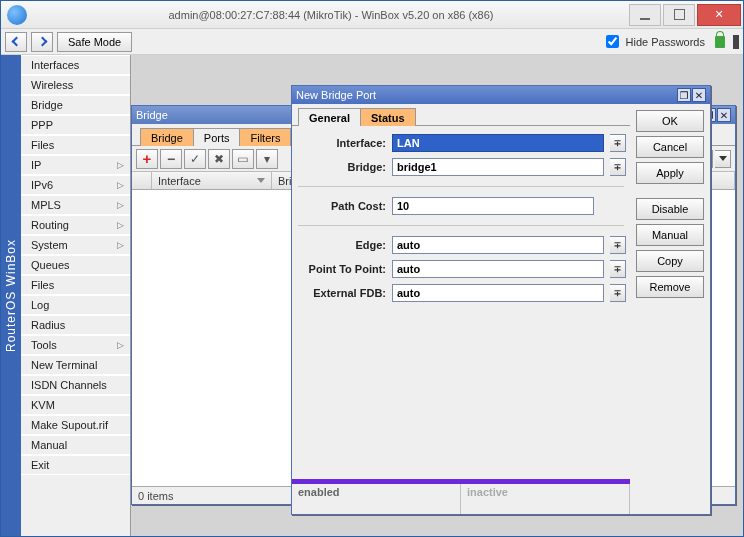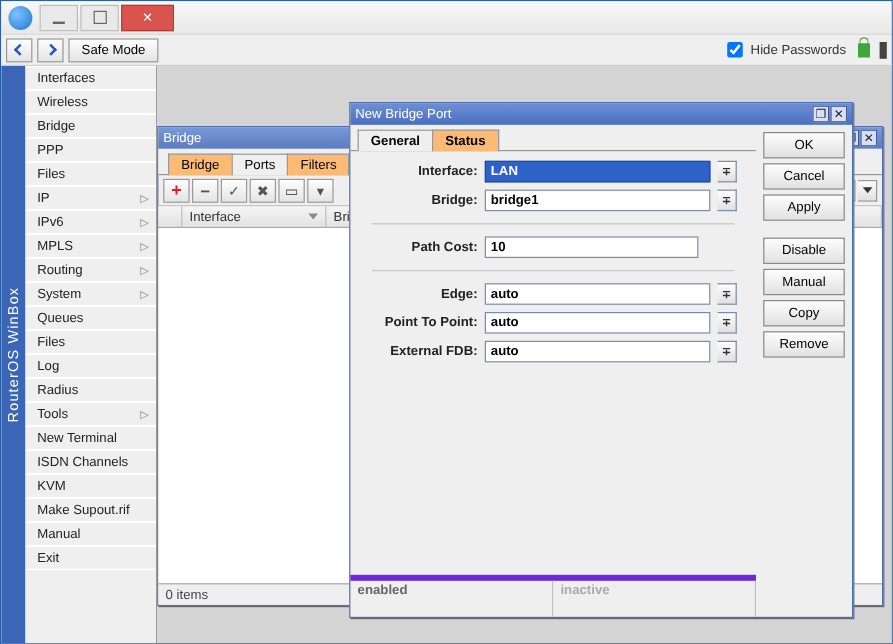--- a/index.html
+++ b/index.html
@@ -46,21 +46,21 @@
   .gh { padding:2px 6px; border-right:1px solid #bcbcbc; color:#333; display:flex; align-items:center;}
   .grid-body { flex:1; background:#fff; }
   .bridge-inner { display:flex; flex-direction:column; height:calc(100% - 18px); }
   .status-row { height:18px; border-top:1px solid #aaa; display:flex; align-items:center; padding:0 6px; color:#444; background:#efefef;}
   
   .dlg { left:160px; top:30px; width:420px; height:430px; }
   .dlg-body { display:flex; height:calc(100% - 18px); }
   .dlg-left { flex:1; display:flex; flex-direction:column;font-weight:bold; }
   .dlg-right { width:80px; padding:6px 6px 0; display:flex; flex-direction:column; gap:4px;}
   .dlg-btn { height:22px; border:1px solid #888; background:linear-gradient(#fdfdfd,#e1e1e1); display:flex; align-items:center; justify-content:center; cursor:pointer;}
-  .form-area { padding:8px 16px; display:flex; flex-direction:column; gap:6px;}
+  .form-area { padding:8px 4px; display:flex; flex-direction:column; gap:6px;}
   .form-row { display:flex; align-items:center; gap:6px; }
   .form-row label { width:90px; text-align:right; color:#222;}
   .form-row .inp { flex:1; height:18px; border:1px solid #7a8aa8; background:#fff; padding:0 4px; display:flex; align-items:center;}
   .form-row.sel .inp.selected { background:#2f62c9; color:#fff; border-color:#244c9c;}
   .dd { width:16px; height:18px; border:1px solid #7a8aa8; background:linear-gradient(#fdfdfd,#e0e0e0); display:flex; align-items:center; justify-content:center; font-size:9px; color:#333; cursor:pointer; border-left:none;}
   .dd.blank { background:#efefef; }
   .suffix { width:26px; text-align:left; color:#333;}
   .sep { height:1px; background:#c6c6c6; margin:4px 2px;}
   .status-bar { margin-top:auto; height:35px; display:flex; border-top:5px solid #6d28d9;}
   .status-bar .cell { flex:1; padding:2px 6px; color:#666; border-right:1px solid #c0c0c0;}
@@ -69,20 +69,21 @@
   .find-inp{ width:40px; height:18px; border:1px solid #999; background:#fff;}
   .find-dd{ width:16px; height:18px; border:1px solid #999; background:linear-gradient(#fdfdfd,#e0e0e0); border-left:none; display:flex; align-items:center; justify-content:center; font-size:9px;}
   .tri-down{width:0;height:0;border-left:4px solid transparent;border-right:4px solid transparent;border-top:5px solid #333;display:inline-block;}
   .sort-tri{width:0;height:0;border-left:4px solid transparent;border-right:4px solid transparent;border-top:5px solid #888;display:inline-block;margin-left:auto;}
 </style>
 </head>
 <body>
 
 <div class="titlebar">
   <div class="tb-icon"></div>
+  <div class="tb-title">admin@08:00:27:C7:88:44 (MikroTik) - WinBox v5.20 on x86 (x86)</div>
   <div class="tb-btn min"></div>
   <div class="tb-btn max"></div>
   <div class="tb-btn close">✕</div>
 </div>
 
 <div class="toolbar">
   <div class="btn icon-btn">
       <span class="undo-arrow"></span>
     </div>
   <div class="btn icon-btn">

